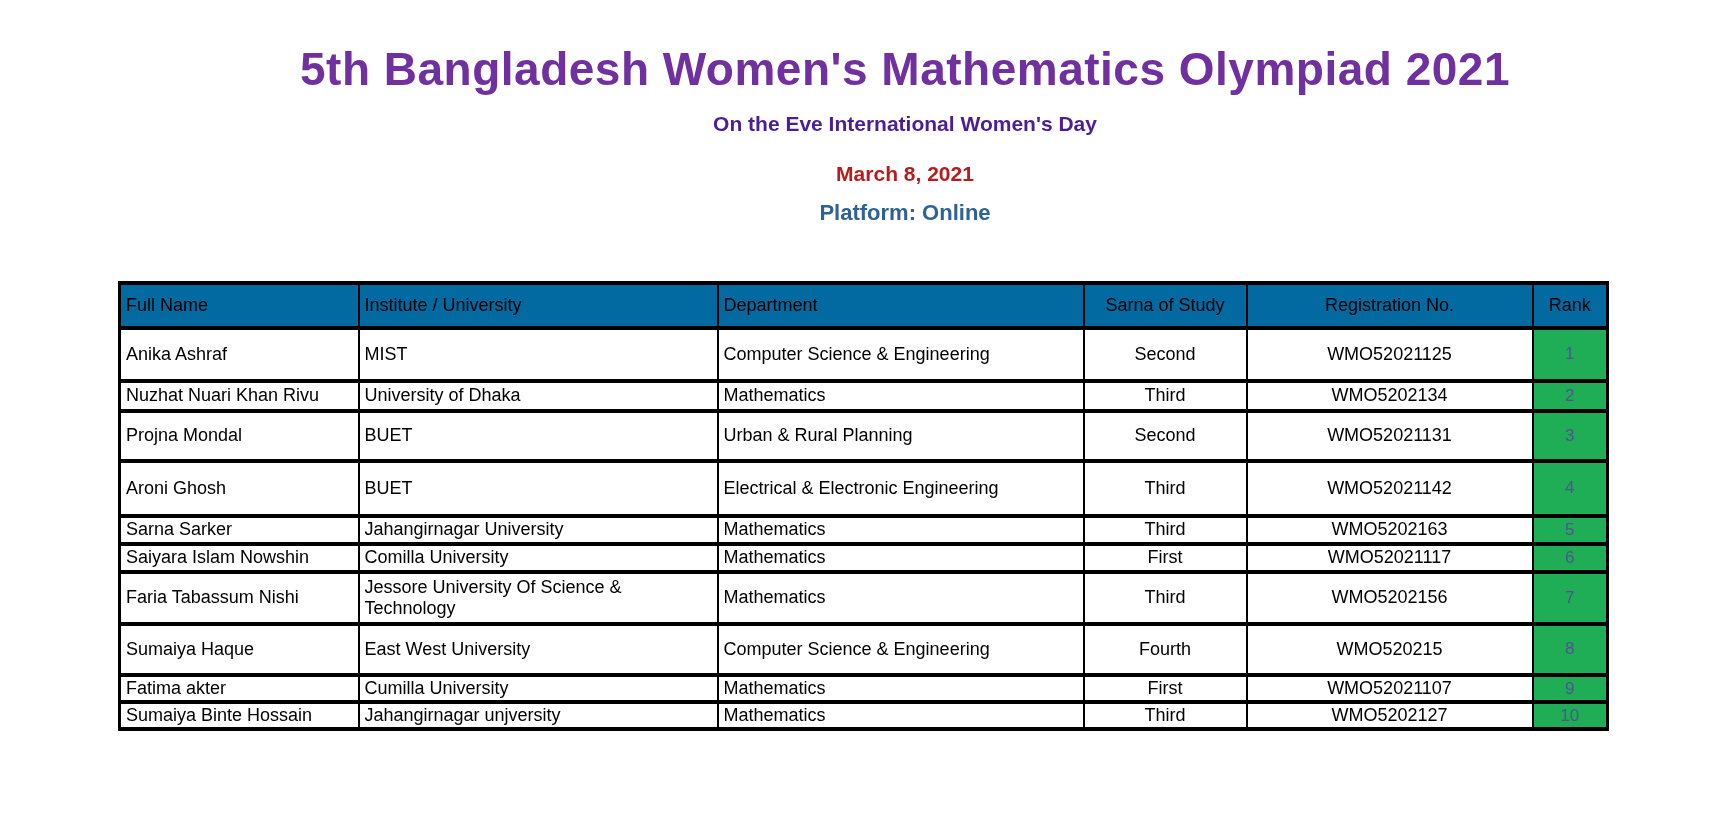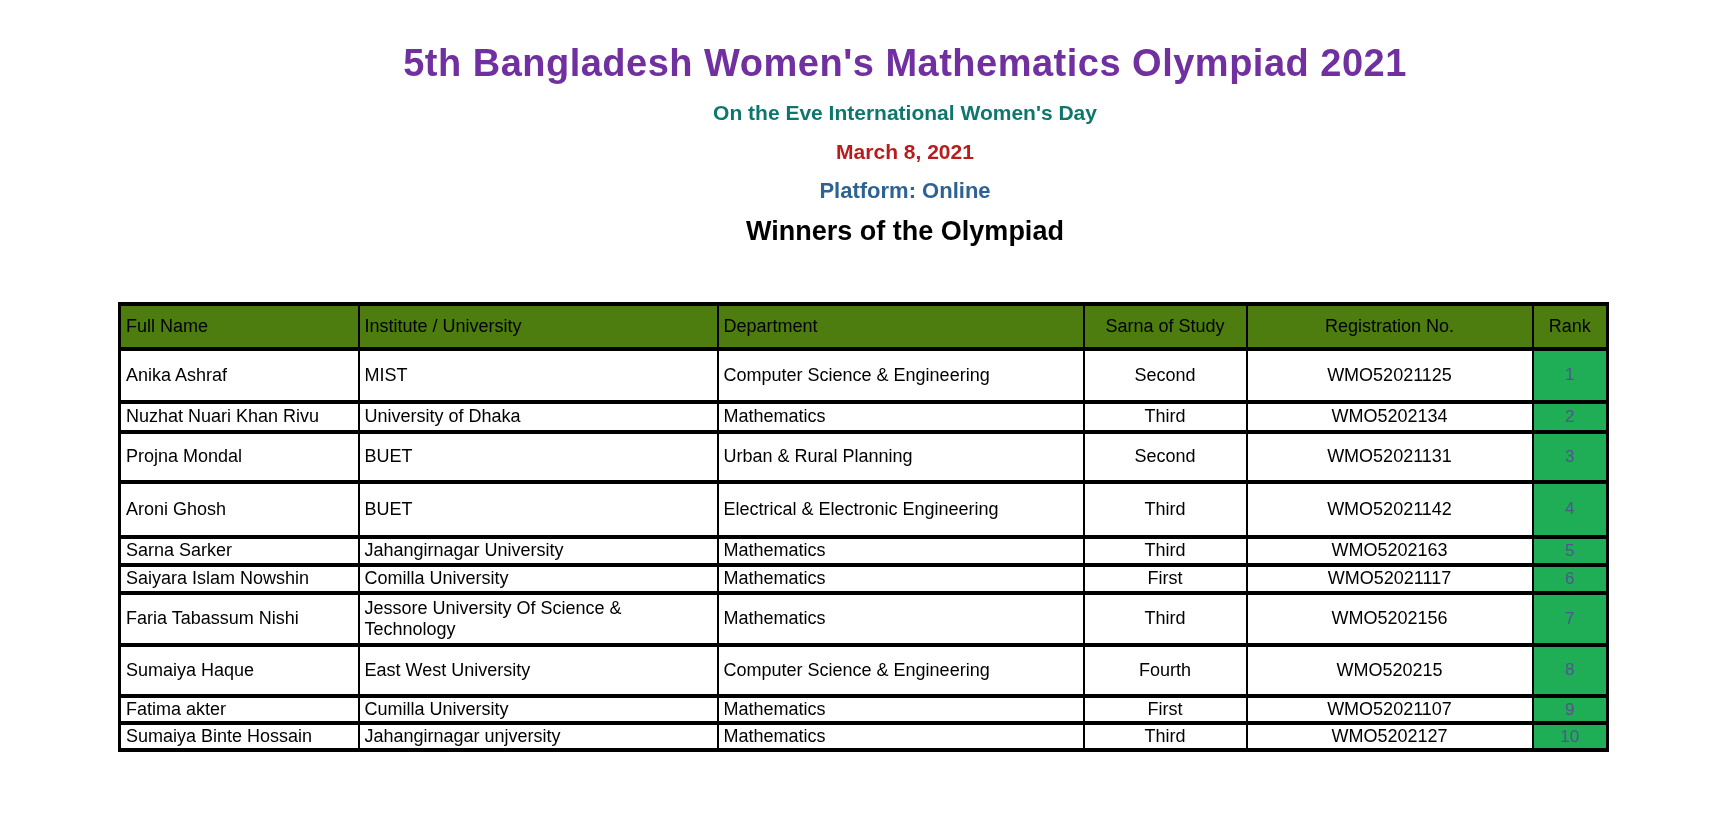--- a/index.html
+++ b/index.html
@@ -16,31 +16,31 @@
     width: 1714px;
     height: 840px;
     background: #ffffff;
   }
   .headings {
     margin: 42px 0 0 120px;
     width: 1570px;
     text-align: center;
   }
   .title {
-    font-size: 38px;
+    font-size: 46px;
     font-weight: bold;
     color: #7030A0;
     margin: 0 0 16px 0;
     letter-spacing: 0.5px;
   }
   .subtitle {
     font-size: 21px;
     font-weight: bold;
-    color: #0f766e;
-    margin: 0 0 15px 0;
+    color: #4c1d95;
+    margin: 0 0 26px 0;
     text-align: center;
   }
   .date-line {
     font-size: 21px;
     font-weight: bold;
     color: #b91c1c;
     margin: 0 0 14px 0;
   }
   .platform-line {
     font-size: 22px;
@@ -67,21 +67,21 @@
     border: 2px solid #000;
     border-top-width: 4px;
     border-bottom-width: 4px;
     padding: 1px 5px;
     line-height: 1.18;
     vertical-align: middle;
     overflow: hidden;
     font-weight: normal;
   }
   table.winners th {
-    background: #4d7c0f;
+    background: #0369a1;
   }
   .al { text-align: left; }
   .ac { text-align: center; }
   td.rank-cell {
     background: #1FAD55;
     color: #51548F;
     text-align: center;
     font-size: 17px;
   }
   tr.hdr  { height: 45px; }
@@ -99,21 +99,20 @@
 </head>
 <body>
 
 <div class="page">
 
   <div class="headings">
     <div class="title">5th Bangladesh Women's Mathematics Olympiad 2021</div>
     <div class="subtitle">On the Eve International Women's Day</div>
     <div class="date-line">March 8, 2021</div>
     <div class="platform-line">Platform: Online</div>
-    <div class="section-title">Winners of the Olympiad</div>
   </div>
 
   <table class="winners">
     <colgroup>
       <col style="width:239px">
       <col style="width:359px">
       <col style="width:366px">
       <col style="width:163px">
       <col style="width:286px">
       <col style="width:75px">

